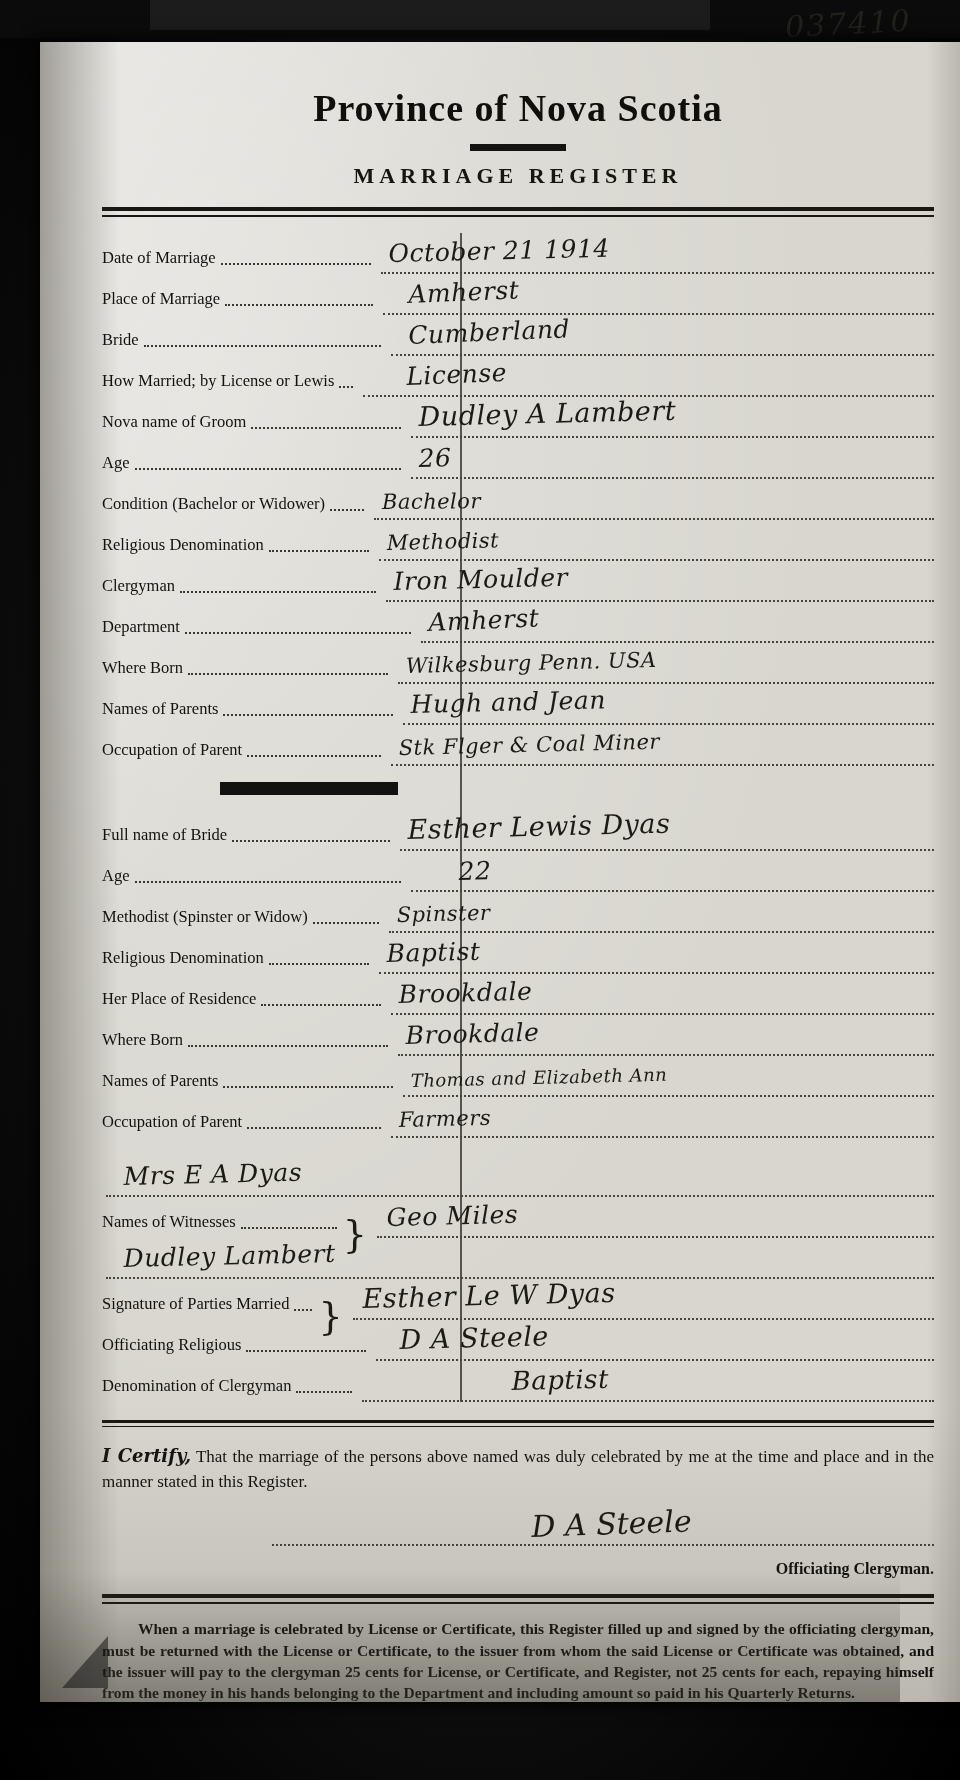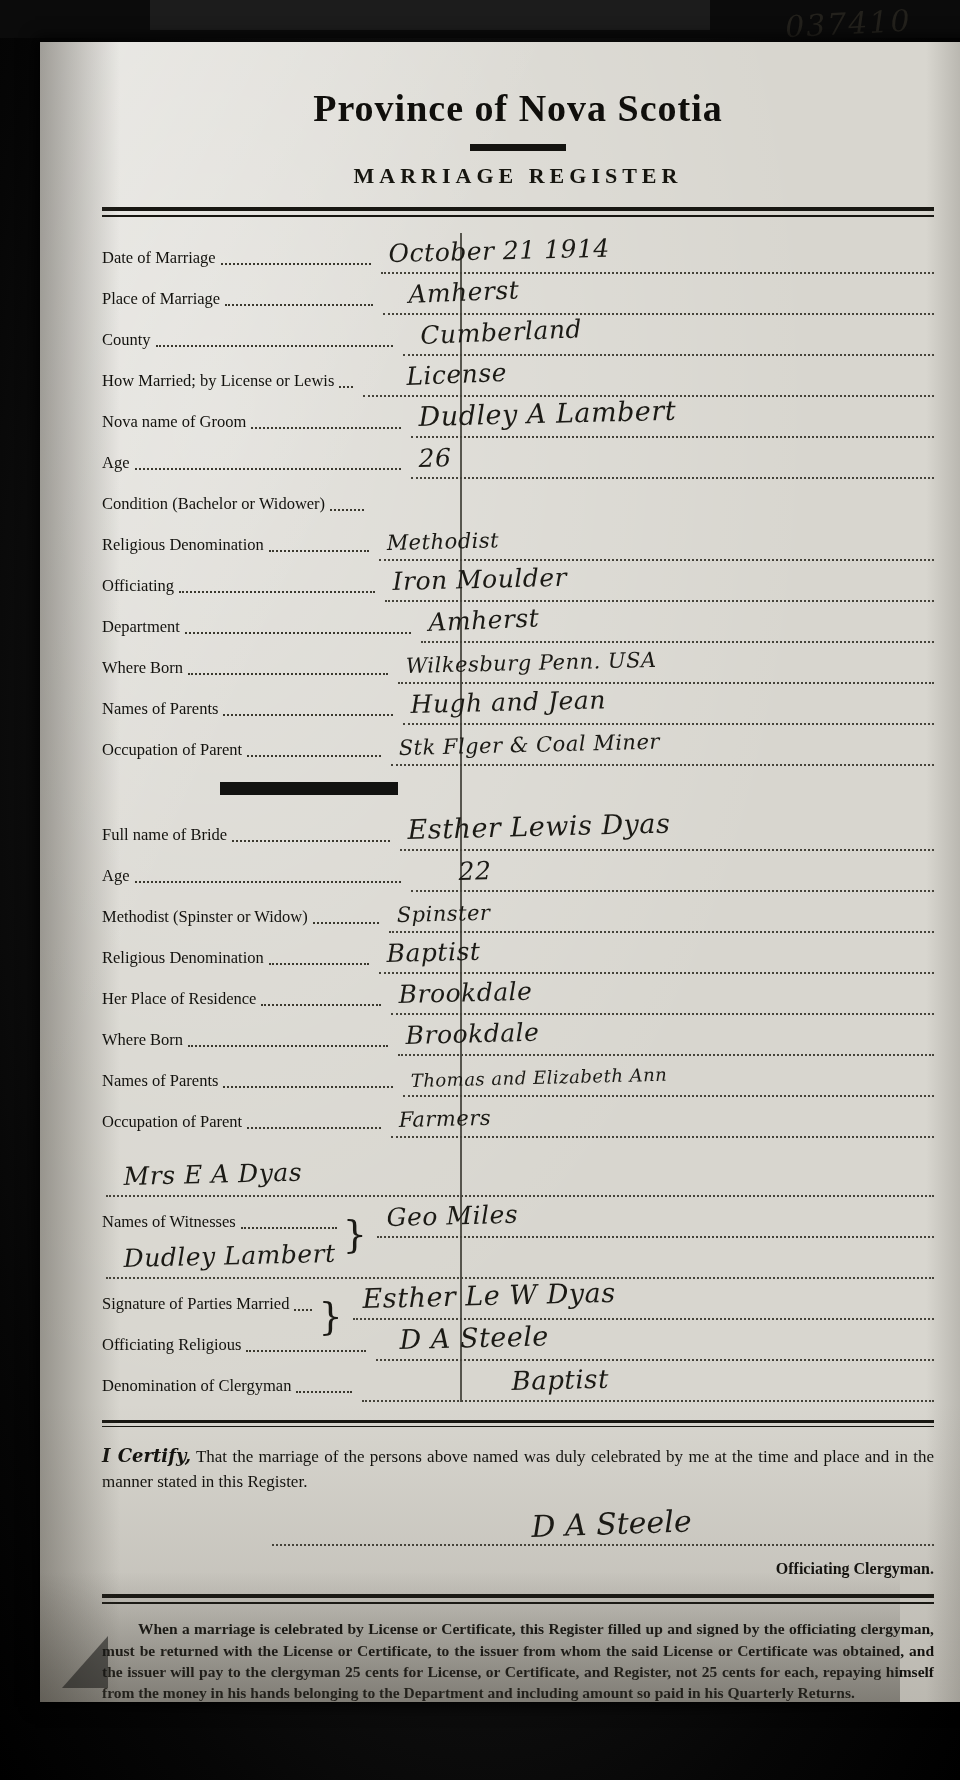--- a/index.html
+++ b/index.html
@@ -311,21 +311,21 @@
 
       <div class="field-row">
         <span class="field-label">Place of Marriage</span>
         <span class="dots" style="width:148px"></span>
         <span class="field-value">
           <span class="hand tilt2" style="left:26px">Amherst</span>
         </span>
       </div>
 
       <div class="field-row">
-        <span class="field-label">County</span>
+        <span class="field-label">Bride</span>
         <span class="dots" style="width:237px"></span>
         <span class="field-value">
           <span class="hand tilt2" style="left:18px">Cumberland</span>
         </span>
       </div>
 
       <div class="field-row">
         <span class="field-label">How Married; by License or Lewis</span>
         <span class="dots" style="width:14px"></span>
         <span class="field-value">
@@ -346,32 +346,35 @@
         <span class="field-label">Age</span>
         <span class="dots" style="width:266px"></span>
         <span class="field-value">
           <span class="hand">26</span>
         </span>
       </div>
 
       <div class="field-row">
         <span class="field-label">Condition (Bachelor or Widower)</span>
         <span class="dots" style="width:34px"></span>
+        <span class="field-value">
+          <span class="hand small tilt0">Bachelor</span>
+        </span>
       </div>
 
       <div class="field-row">
         <span class="field-label">Religious Denomination</span>
         <span class="dots" style="width:100px"></span>
         <span class="field-value">
           <span class="hand small">Methodist</span>
         </span>
       </div>
 
       <div class="field-row">
-        <span class="field-label">Officiating</span>
+        <span class="field-label">Clergyman</span>
         <span class="dots" style="width:196px"></span>
         <span class="field-value">
           <span class="hand">Iron Moulder</span>
         </span>
       </div>
 
       <div class="field-row">
         <span class="field-label">Department</span>
         <span class="dots" style="width:226px"></span>
         <span class="field-value">

